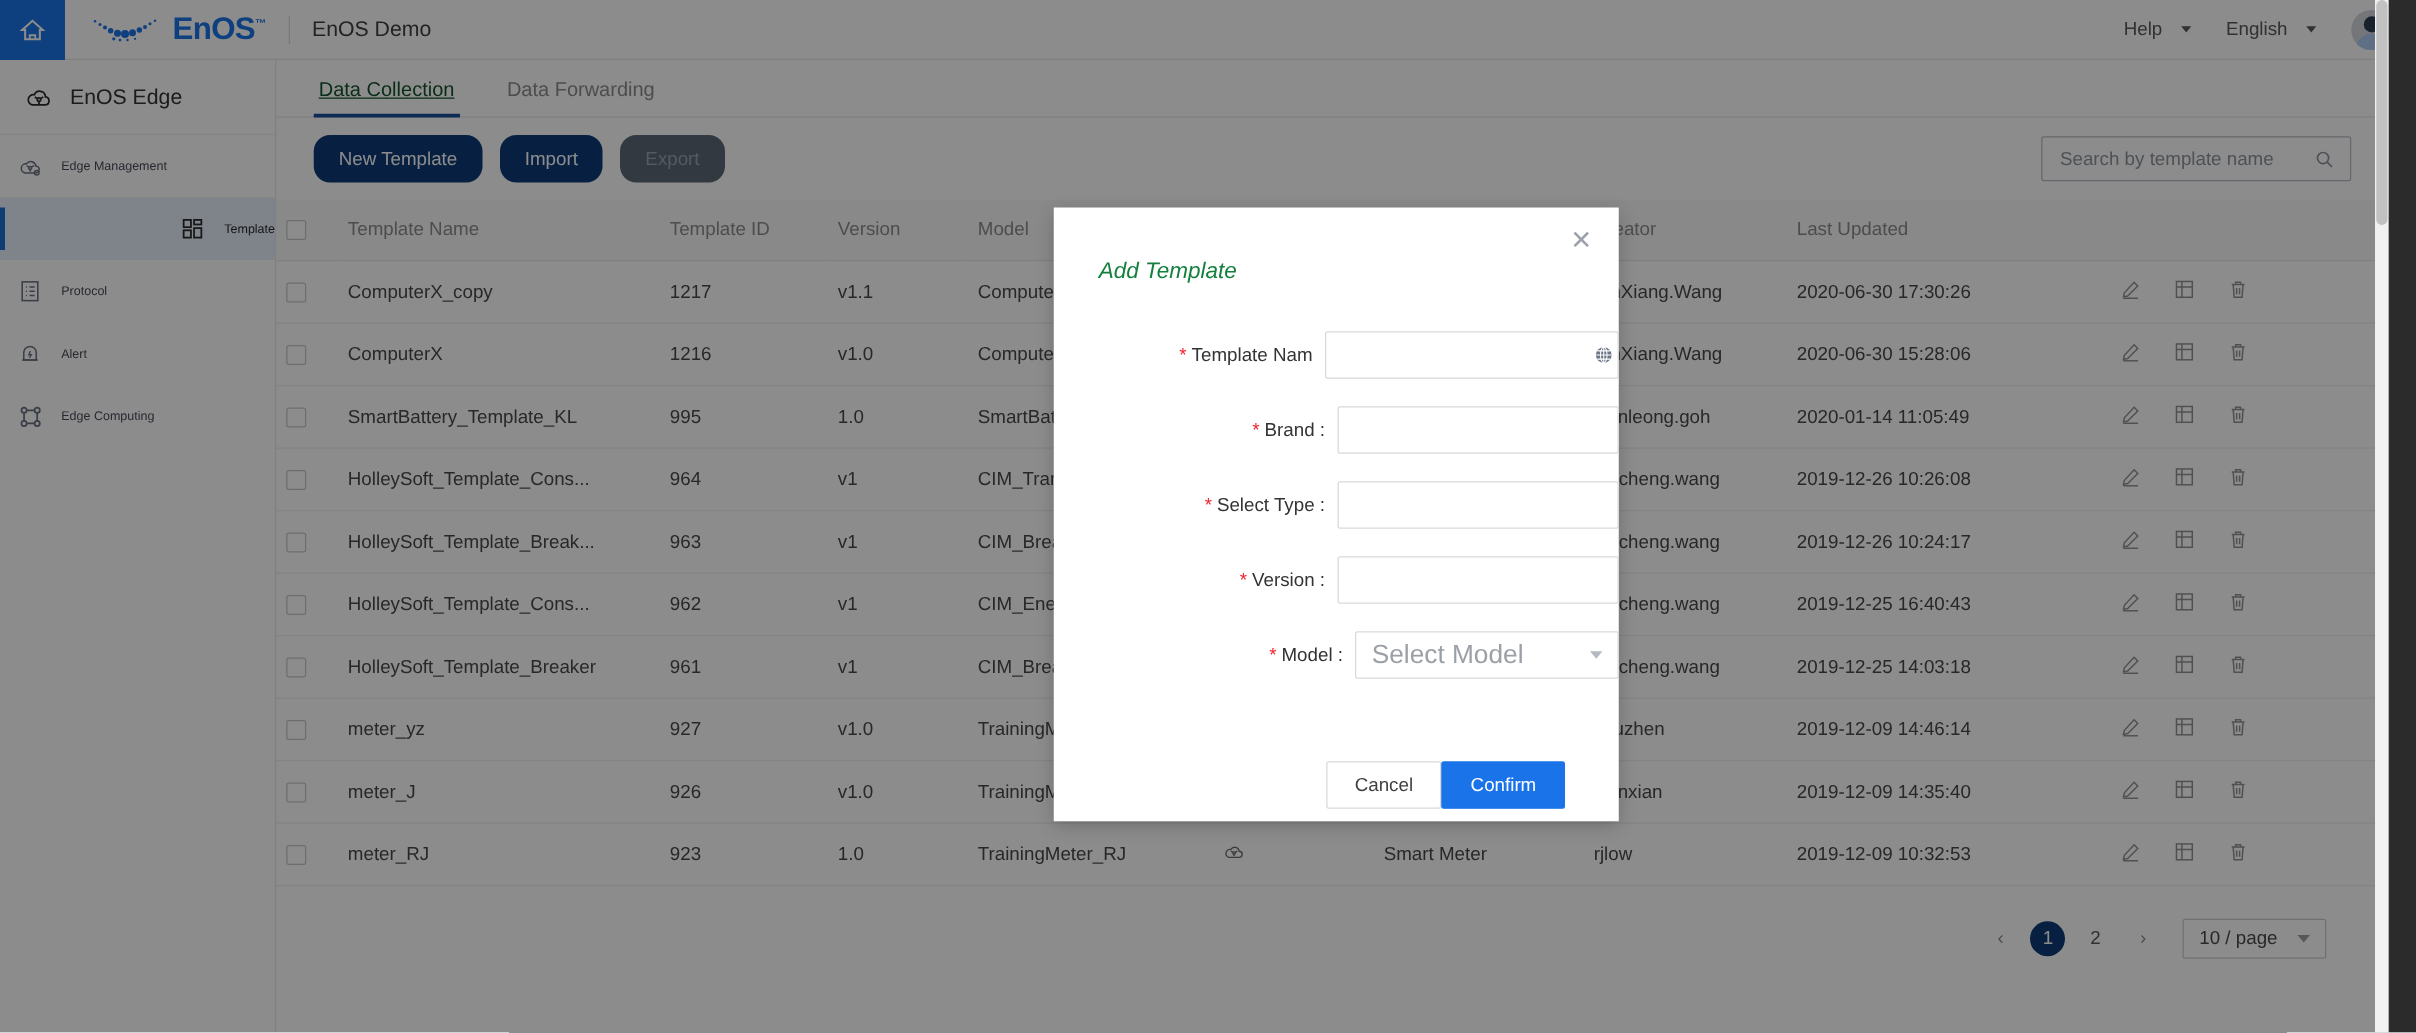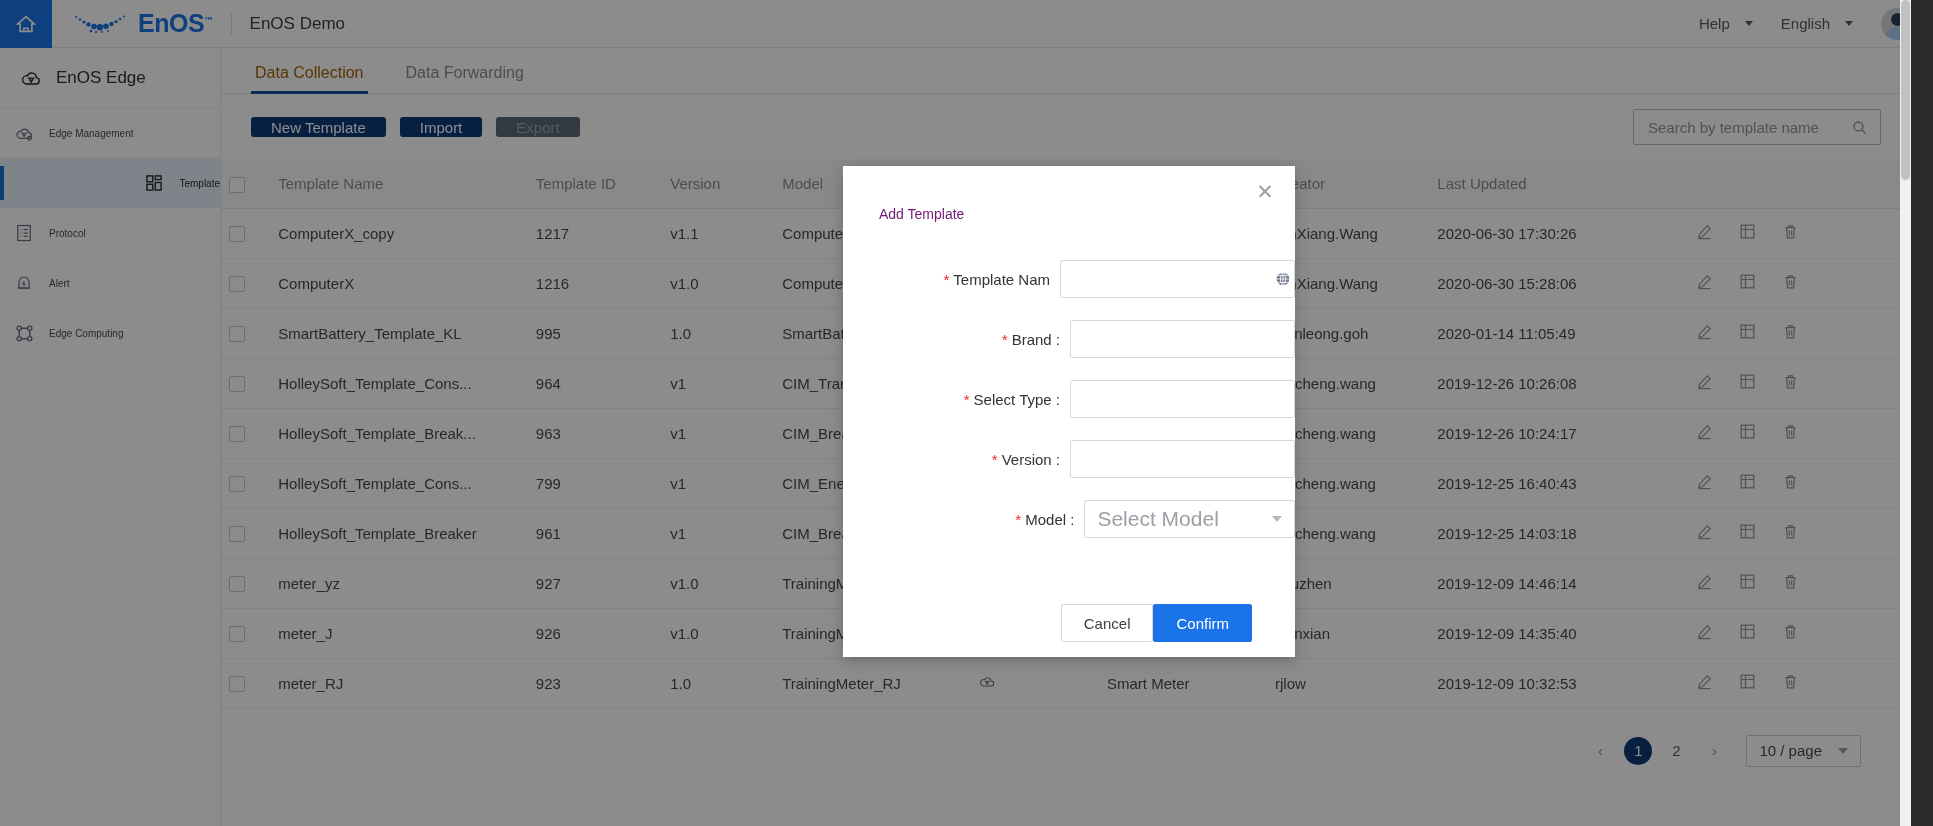--- a/index.html
+++ b/index.html
@@ -62,27 +62,27 @@
   }
   .side-ico { width:22px;height:22px;display:flex;align-items:center;justify-content:center;flex:none; }
 
   
   .content {
     position:absolute; top:48px; left:221px; width:1690px; height:778px;
     background:#fff; overflow:hidden;
   }
   .tabs { height:46px; display:flex; align-items:flex-end; padding:0 30px; border-bottom:1px solid #e8e8e8; }
   .tab { font-size:16px; color:#8c8c8c; padding:0 4px 11px 4px; margin-right:34px; cursor:pointer; position:relative; }
-  .tab.active { color:#a16207; }
+  .tab.active { color:#14532d;text-decoration:underline; }
   .tab.active::after{ content:""; position:absolute; left:0; right:0; bottom:-1px; height:3px; background:#1a4f9c; }
 
   .toolbar { height:66px; padding:0 30px; display:flex; align-items:center; gap:14px; }
   .btn {
-    height:20px; padding:0 20px; display:flex;align-items:center;justify-content:center;
-    font-size:15px; border:none; cursor:pointer; border-radius:3px;
+    height:38px; padding:0 20px; display:flex;align-items:center;justify-content:center;
+    font-size:15px; border:none; cursor:pointer; border-radius:13px;
   }
   .btn-primary { background:#0d3b79; color:#fff; }
   .btn-disabled { background:#5b6877; color:#9aa4b1; cursor:not-allowed; }
   .search-box {
     margin-left:auto; width:248px; height:36px; border:1px solid #b6bcc4;
     display:flex; align-items:center; padding:0 12px; border-radius:2px; background:transparent;
   }
   .search-box input {
     border:none;outline:none;background:transparent;flex:1;font-size:15px;color:#595959;
     font-family:"Liberation Sans",sans-serif;
@@ -129,21 +129,21 @@
   }
   .modal {
     position:absolute; left:843px; top:166px; width:452px; height:491px;
     background:#fff; z-index:10; box-shadow:0 4px 14px rgba(0,0,0,.22);
   }
   .modal-close {
     position:absolute; right:18px; top:14px; width:24px;height:24px;
     display:flex;align-items:center;justify-content:center;color:#9ba1a8;font-size:21px;cursor:pointer;
     font-family:"Liberation Sans",sans-serif;
   }
-  .modal-title { font-size:14px; color:#701a75; padding:40px 0 0 36px; font-weight:normal; }
+  .modal-title { font-size:18px; color:#15803d; padding:40px 0 0 36px; font-weight:normal;font-style:italic; }
   .form { padding:38px 0 0 0; }
   .frow { display:flex; align-items:center; margin-bottom:22px; }
   .flabel {
     width:272px; text-align:right; padding-right:10px; font-size:15px; color:#333;
     white-space:nowrap; overflow:hidden;
   }
   .req { color:#f5222d; margin-right:4px; }
   .finput {
     width:235px; height:38px; border:1px solid #d9d9d9; background:#fff;
     display:flex; align-items:center; padding:0 10px; border-radius:2px;
@@ -476,21 +476,21 @@
                 <span class="aico"><svg width="19" height="19" viewBox="0 0 24 24" fill="none" stroke="#6f6f6f" stroke-width="1.5">
                     <path d="M5.5 7h13M9.5 7V4.8h5V7M7 7l1 13h8l1-13"></path>
                     <path d="M10.5 10.5v6.5M13.5 10.5v6.5"></path>
                   </svg></span>
               </div>
             </td>
           </tr>
           <tr>
             <td><span class="cb"></span></td>
             <td>HolleySoft_Template_Cons...</td>
-            <td>799</td>
+            <td>962</td>
             <td>v1</td>
             <td>CIM_EnergyCo...</td>
             <td></td>
             <td></td>
             <td>haicheng.wang</td>
             <td>2019-12-25 16:40:43</td>
             <td>
               <div class="acts">
                 <span class="aico"><svg width="19" height="19" viewBox="0 0 24 24" fill="none" stroke="#6f6f6f" stroke-width="1.5">
                     <path d="M15.5 4.8l3.7 3.7L9 18.7l-4.2.9.9-4.2z"></path>

